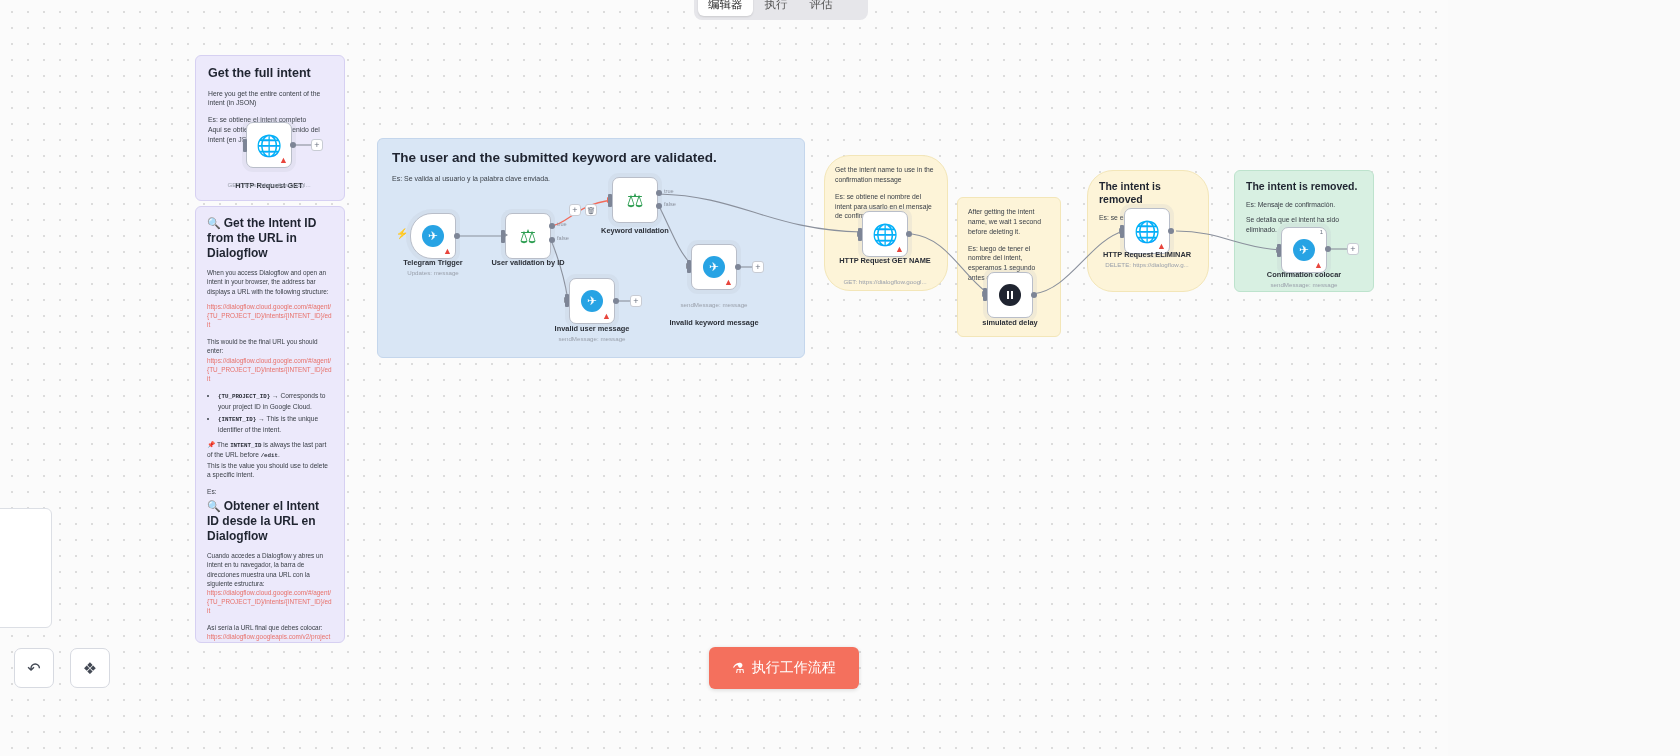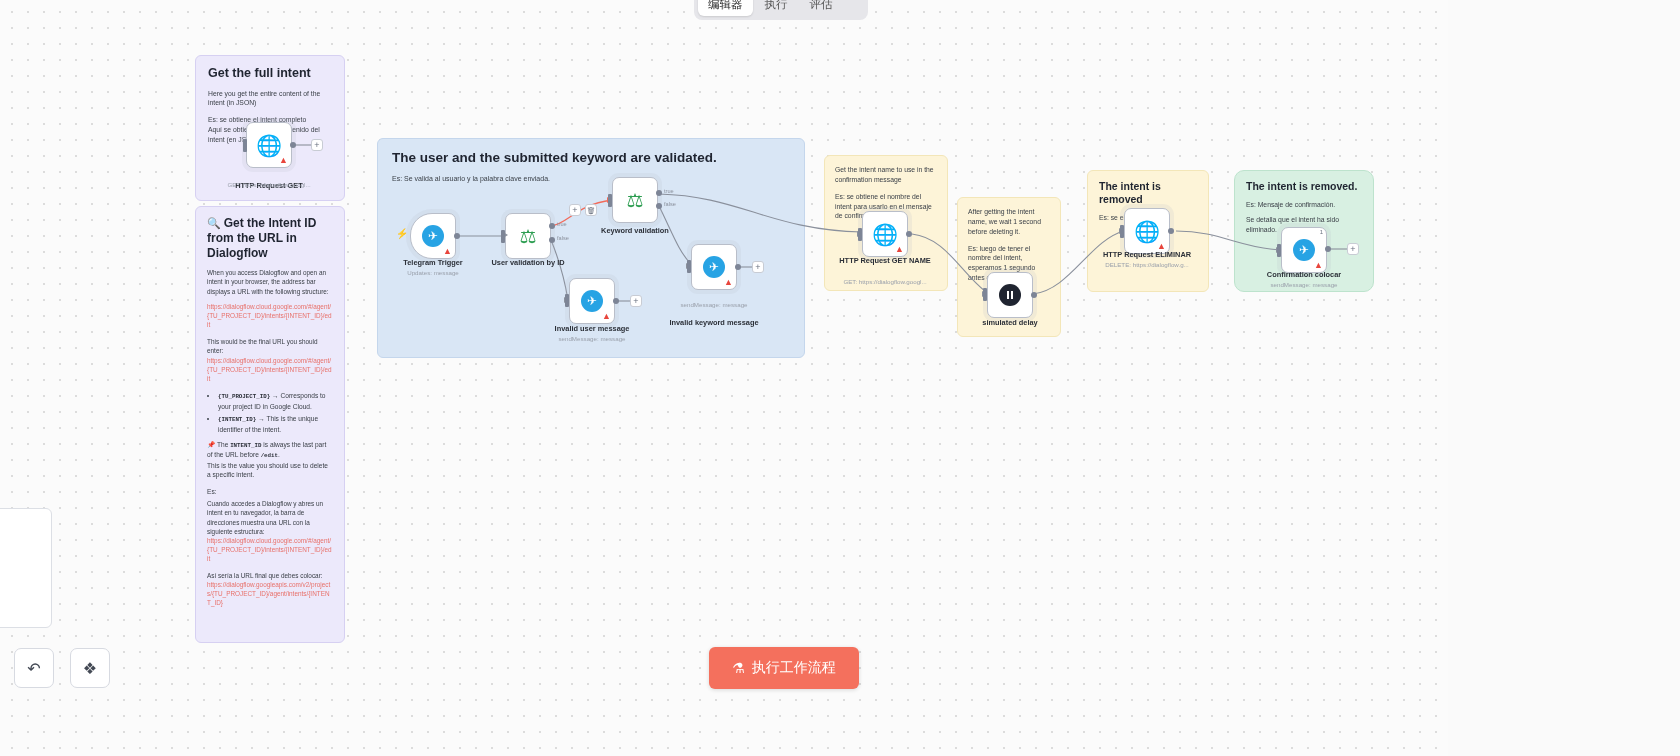--- a/index.html
+++ b/index.html
@@ -53,21 +53,21 @@
 
   
   .note {
     position: absolute;
     border-radius: 6px;
     border: 1px solid rgba(0,0,0,.07);
     overflow: hidden;
   }
   .note.purple { background: #ece9fb; border-color: #d6d0f2; border-radius: 6px; }
   .note.blue   { background: #d9e6f5; border-color: #c4d6ec; }
-  .note.yellow { background: #fdf4d8; border-color: #f3e6b8; }
+  .note.yellow { background: #fdf4d8; border-color: #f3e6b8; border-radius: 26px; }
   .note.yellow2{ background: #fdf4d8; border-color: #f3e6b8; }
   .note.green  { background: #d8f0e2; border-color: #bde3cd; }
 
   .note-inner { padding: 10px 12px; }
   .note h3 {
     margin: 0 0 7px 0;
     font-size: 12.5px;
     font-weight: 700;
     color: #1f2430;
     line-height: 1.25;
@@ -326,20 +326,23 @@
         <ul>
           <li><code>{TU_PROJECT_ID}</code> <span>→ Corresponds to your project ID in Google Cloud.</span></li>
           <li><code>{INTENT_ID}</code> <span>→ This is the unique identifier of the intent.</span></li>
         </ul>
         <div class="callout">
           <span class="pin">📌</span>
           <span>The </span><code>INTENT_ID</code><span> is always the last part of the URL before </span><code>/edit</code><span>.</span>
           <br><span>This is the value you should use to delete a specific intent.</span>
         </div>
         <div class="note-title-sec" style="margin-top:8px;">Es:</div>
+        <h3 style="font-size:12px;">
+          <span class="hdr-ico">🔍</span><span>Obtener el Intent ID desde la URL en Dialogflow</span>
+        </h3>
         <p class="tiny" style="margin-bottom:1px;">Cuando accedes a Dialogflow y abres un intent en tu navegador, la barra de direcciones muestra una URL con la siguiente estructura:</p>
         <div class="url">https://dialogflow.cloud.google.com/#/agent/{TU_PROJECT_ID}/intents/{INTENT_ID}/edit</div>
         <p class="tiny" style="margin-bottom:1px;">Así sería la URL final que debes colocar:</p>
         <div class="url">https://dialogflow.googleapis.com/v2/projects/{TU_PROJECT_ID}/agent/intents/{INTENT_ID}</div>
 
       </div>
     </div>
 
     <div class="note blue" style="left:377px; top:138px; width:428px; height:220px;">
       <div class="note-inner" style="padding:11px 14px;">
@@ -449,21 +452,21 @@
     <div class="arrowhead" style="left:1119px; top:228px;"></div>
     <div class="inport" style="left:1120px; top:225px;"></div>
     <div class="node" style="left:1124px; top:208px;">
       <span class="ico-globe">🌐</span>
       <span class="warn">▲</span>
     </div>
     <div class="dot" style="left:1168px; top:228px;"></div>
     <div class="node-label" style="left:1087px; top:250px;">HTTP Request ELIMINAR</div>
     <div class="node-sub" style="left:1087px; top:261px;">DELETE: https://dialogflow.g...</div>
 
-    <div class="note green" style="left:1234px; top:170px; width:140px; height:122px;border-radius:10px;">
+    <div class="note green" style="left:1234px; top:170px; width:140px; height:122px;">
       <div class="note-inner" style="padding:9px 11px;">
         <h3 style="font-size:10.5px;">The intent is removed.</h3>
         <p style="margin-bottom:5px;">Es: Mensaje de confirmación.</p>
         <p>Se detalla que el intent ha sido eliminado.</p>
       </div>
     </div>
 
     <div class="arrowhead" style="left:1276px; top:247px;"></div>
     <div class="inport" style="left:1277px; top:244px;"></div>
     <div class="node" style="left:1281px; top:227px;">

